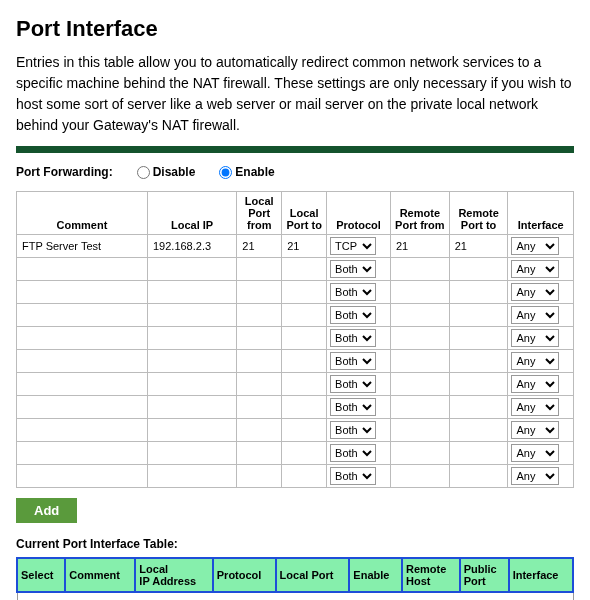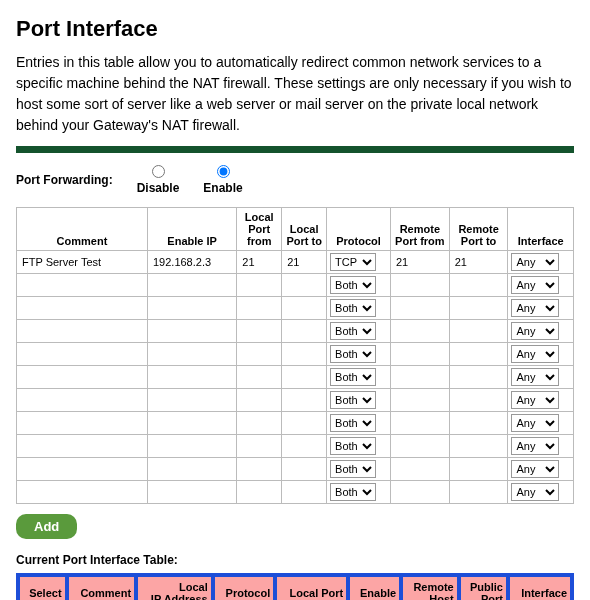--- a/index.html
+++ b/index.html
@@ -34,21 +34,20 @@
     }
     .port-forwarding-row label {
       font-weight: bold;
     }
     .radio-label {
       display: flex;
       align-items: center;
       gap: 3px;
       font-weight: normal;
       cursor: pointer;
-      flex-direction: column;
     }
     .apply-btn {
       background-color: #5a9a3c;
       color: #fff;
       border: none;
       padding: 4px 10px;
       font-size: 12px;
       font-weight: bold;
       cursor: pointer;
       border-radius: 2px;
@@ -97,38 +96,38 @@
     .col-remoteportto { width: 40px; }
     .col-interface { width: 55px; }
     .add-btn {
       background-color: #5a9a3c;
       color: #fff;
       border: none;
       padding: 5px 18px;
       font-size: 13px;
       font-weight: bold;
       cursor: pointer;
-      border-radius: 10px;
+      border-radius: 0;
       margin-bottom: 14px;
     }
     .current-table-label {
       font-weight: bold;
       font-size: 12px;
       margin-bottom: 6px;
     }
     .current-table {
       width: 100%;
       border-collapse: collapse;
       font-size: 11px;
     }
     .current-table th {
-      background: #fca5a5;
-      border: 4px solid #1d4ed8;
+      background: #86efac;
+      border: 2px solid #1d4ed8;
       padding: 4px 3px;
-      text-align: right;
+      text-align: left;
       font-weight: bold;
       font-size: 11px;
     }
     .current-table td {
       border: 1px solid #999;
       padding: 3px;
       height: 20px;
     }
   </style>
 </head>
@@ -148,21 +147,21 @@
   <label class="radio-label">
     <input type="radio" name="pf_enable" checked="" style="">
     <span>Enable</span>
   </label>
 </div>
 
 <table class="main-table">
   <thead>
     <tr>
       <th class="col-comment">Comment</th>
-      <th class="col-localip">Enable IP</th>
+      <th class="col-localip">Local IP</th>
       <th class="col-portfrom">Local Port<br>from</th>
       <th class="col-portto">Local<br>Port to</th>
       <th class="col-protocol">Protocol</th>
       <th class="col-remoteportfrom">Remote<br>Port from</th>
       <th class="col-remoteportto">Remote<br>Port to</th>
       <th class="col-interface">Interface</th>
     </tr>
   </thead>
   <tbody id="pf-table-body">
   <tr>

